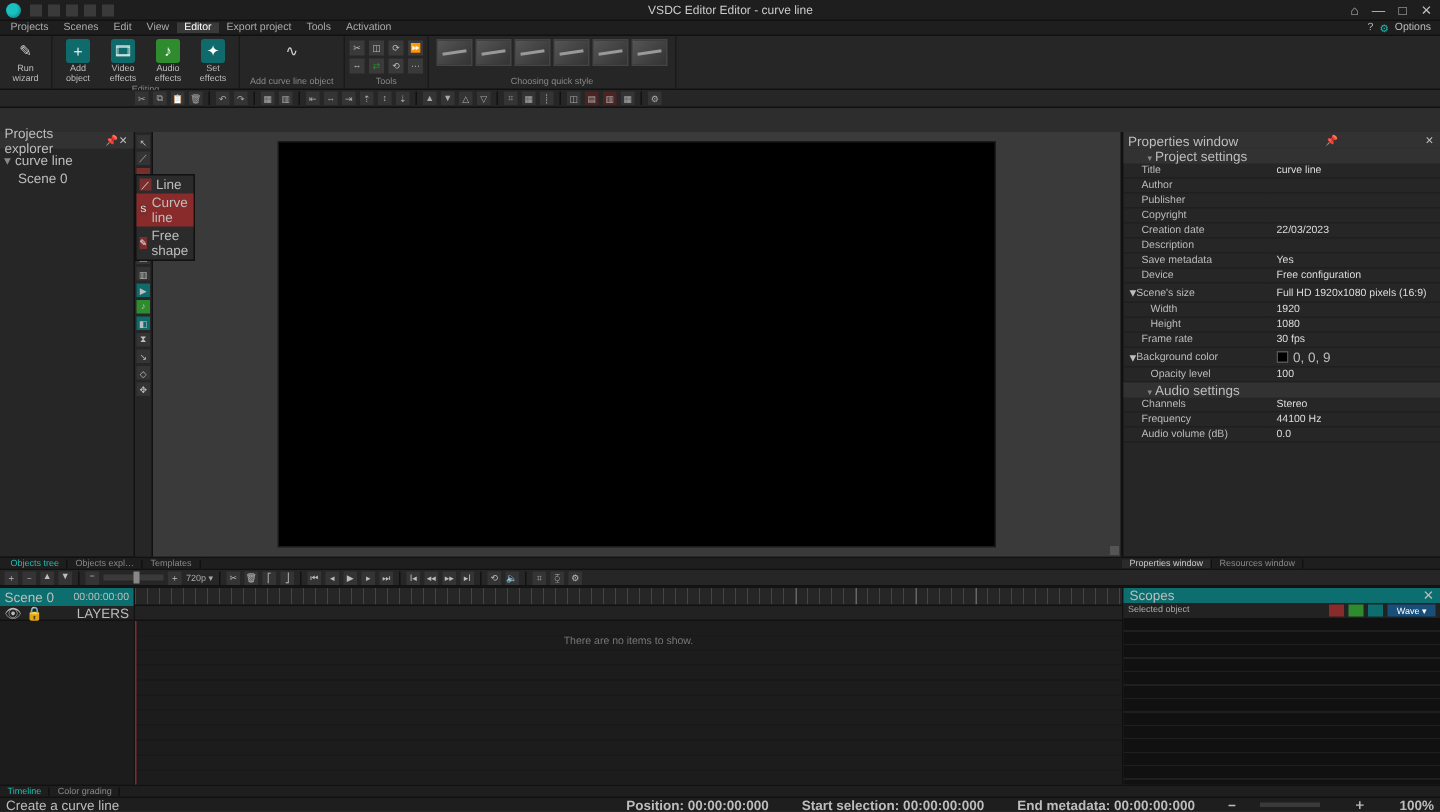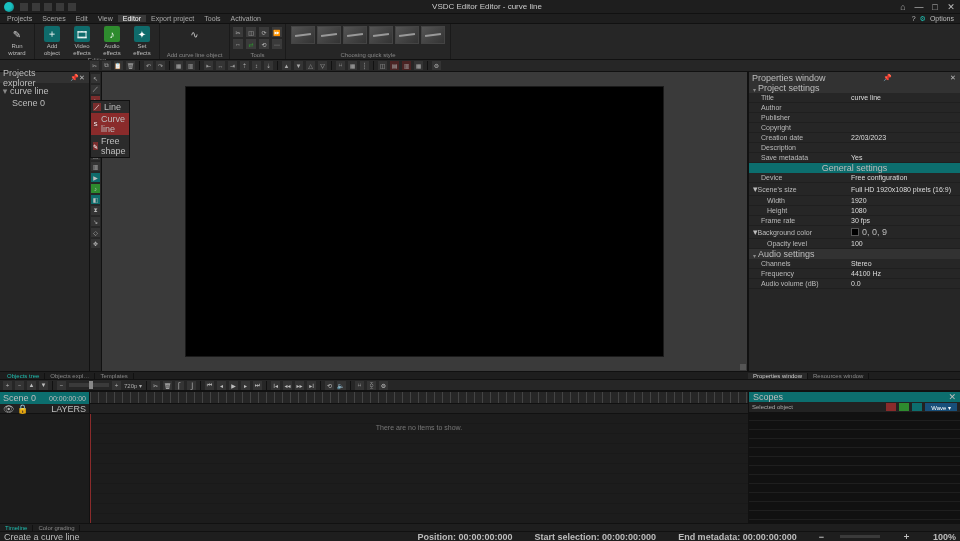--- a/index.html
+++ b/index.html
@@ -34,21 +34,21 @@
   .ribbon-group-label { font-size: 6px; color: #888; margin-top: auto; }
   .style-thumbs { display: flex; gap: 2px; padding: 1px 2px; }
   .style-thumb { width: 24px; height: 18px; background: linear-gradient(135deg, #555, #333); border: 1px solid #444; cursor: pointer; position: relative; }
   .style-thumb::after { content: ""; position: absolute; left: 3px; right: 3px; top: 7px; height: 2px; background: #999; transform: rotate(-8deg); }
   
   .mini-toolbar { height: 12px; background: #262626; display: flex; align-items: center; gap: 3px; padding: 0 92px 0 90px; border-bottom: 1px solid #111; }
   .mini-toolbar .tbtn { width: 9px; height: 9px; background: #343434; cursor: pointer; display:flex; align-items:center; justify-content:center; font-size:6px; color:#aaa; }
   .mini-toolbar .sep { width: 1px; height: 9px; background: #111; margin: 0 1px; }
   .mini-toolbar .tbtn.on { background: #4a2323; }
   
-  .workspace { flex: 1; display: flex; min-height: 0; }
+  .workspace { flex: 1; display: flex; min-height: 0; margin-top: 16px; }
   .panel-head { height: 11px; background: #323232; display: flex; align-items: center; padding: 0 3px; font-size: 7px; color: #ccc; }
   .panel-head .pin, .panel-head .close { margin-left: auto; width: 8px; text-align: center; cursor: pointer; font-size: 7px; }
   
   .left-panel { width: 90px; background: #262626; display: flex; flex-direction: column; border-right: 1px solid #111; }
   .tree { padding: 2px 2px; font-size: 7px; }
   .tree-row { display: flex; align-items: center; gap: 2px; padding: 1px 0; cursor: pointer; }
   .tree-row.child { padding-left: 10px; }
   .tree-caret { width: 6px; text-align: center; color: #888; }
   
   .vtools { width: 12px; background: #262626; display: flex; flex-direction: column; align-items: center; gap: 2px; padding-top: 2px; border-right: 1px solid #111; }
@@ -60,21 +60,21 @@
   .canvas-area { flex: 1; background: #3a3a3a; display: flex; align-items: center; justify-content: center; position: relative; border-right: 1px solid #111;}
   .stage { width: 74%; aspect-ratio: 16/9; background: #000; box-shadow: 0 0 0 1px #1a1a1a; }
   .canvas-handle { position: absolute; bottom: 1px; right: 1px; width: 6px; height: 6px; background: #555; }
   
   .shape-popup { position: absolute; left: 0px; top: 28px; width: 40px; background: #2b2b2b; border: 1px solid #111; z-index: 10; }
   .shape-popup .sp-row { display: flex; align-items: center; gap: 3px; padding: 1px 2px; font-size: 6px; cursor: pointer; }
   .shape-popup .sp-row .sp-ico { width: 8px; height: 8px; background: #7a2d2d; display:flex; align-items:center; justify-content:center; color:#fff; font-size:6px; }
   .shape-popup .sp-row.active { background: #8a2b2b; color: #fff; }
   
   .right-panel { width: 212px; background: #262626; display: flex; flex-direction: column; border-left: 1px solid #111; }
-  .prop-section-hdr { height: 10px; background: #323232; display: flex; align-items: flex-end; padding: 0 4px; font-size: 7px; cursor: pointer; }
+  .prop-section-hdr { height: 10px; background: #323232; display: flex; align-items: flex-end; padding: 0 16px; font-size: 7px; cursor: pointer; }
   .prop-section-hdr .caret { margin-right: 2px; color: #888; font-size: 6px; }
   .prop-section-hdr.teal-bar { background: #0c6e6e; color: #fff; justify-content: center; }
   .prop-grid { display: grid; grid-template-columns: 98px 1fr; }
   .prop-grid .pk, .prop-grid .pv { padding: 1px 4px; font-size: 7px; border-bottom: 1px solid #1f1f1f; min-height: 10px; display: flex; align-items: center; }
   .prop-grid .pk { color: #bbb; }
   .prop-grid .pv { color: #ddd; }
   .prop-grid .pk.indent { padding-left: 12px; }
   .prop-grid .pk.indent2 { padding-left: 18px; }
   .swatch { width: 8px; height: 8px; background: #000; border: 1px solid #555; margin-right: 3px; }
   
@@ -346,23 +346,20 @@
         <div class="pv"></div>
       <div class="pk indent">Copyright</div>     
         <div class="pv"></div>
       <div class="pk indent">Creation date</div> 
         <div class="pv">22/03/2023</div>
       <div class="pk indent">Description</div>   
         <div class="pv"></div>
       <div class="pk indent">Save metadata</div> 
         <div class="pv">Yes</div>
     </div>
-    <div class="prop-section-hdr teal-bar">
-      <span>General settings</span>
-    </div>
     <div class="prop-grid">
       <div class="pk indent">Device</div>
         <div class="pv">Free configuration</div>
     </div>
     <div class="prop-grid">
       <div class="pk"><span class="caret">▾</span> Scene's size</div>
       <div class="pv">Full HD 1920x1080 pixels (16:9)</div>
       <div class="pk indent2">Width</div>  
         <div class="pv">1920</div>
       <div class="pk indent2">Height</div> 

